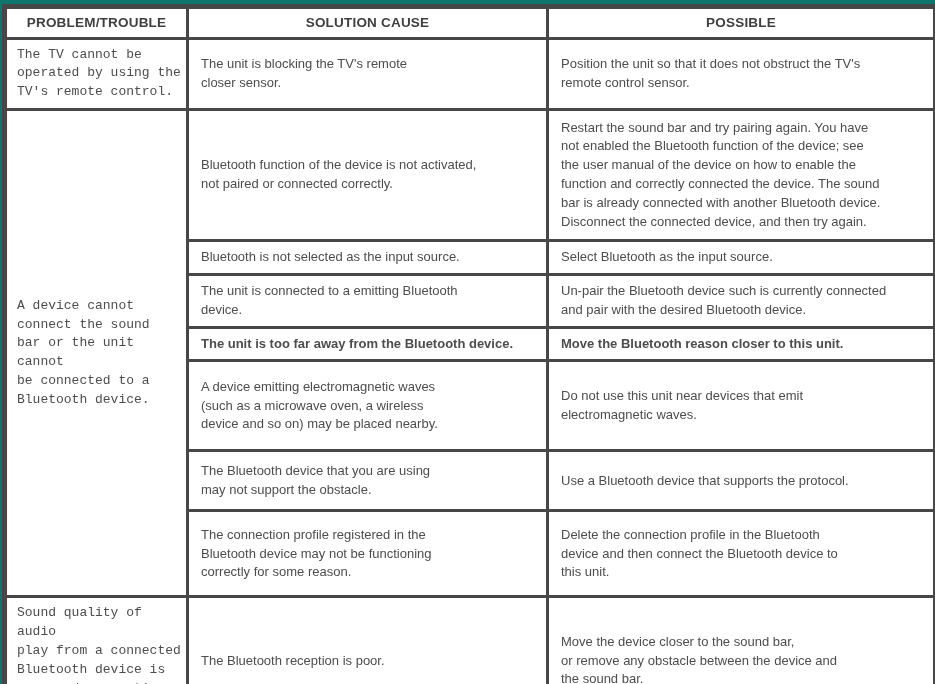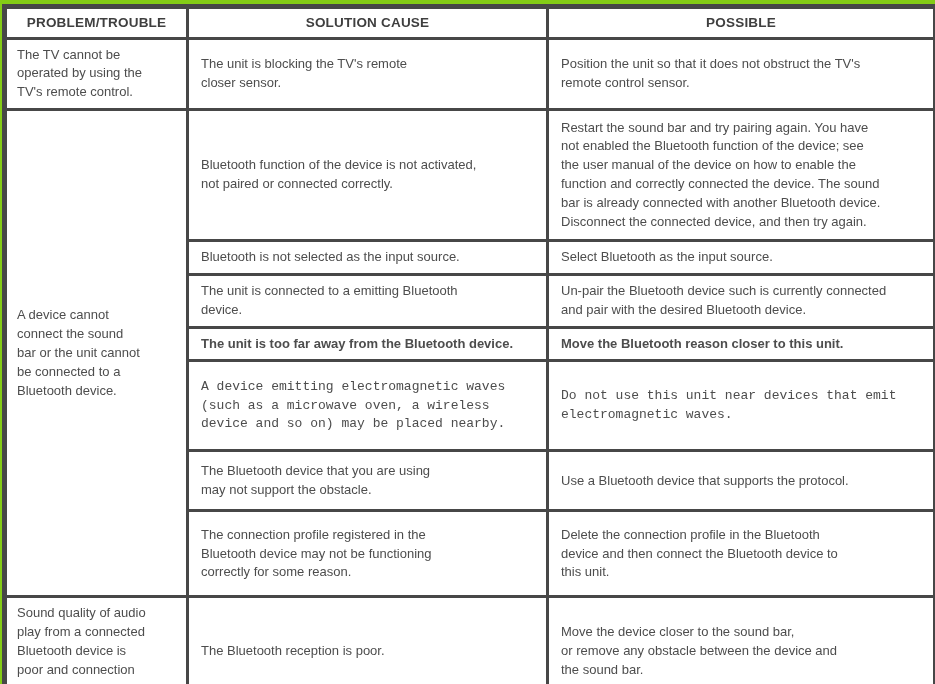--- a/index.html
+++ b/index.html
@@ -6,21 +6,21 @@
     margin: 0;
     padding: 0;
     background: #ffffff;
     width: 935px;
   }
   .page {
     width: 935px;
     height: 684px;
     box-sizing: border-box;
     padding: 4px 2px 2px 2px;
-    background: #84cc16;
+    background: #0f766e;
     font-family: "Liberation Sans", "DejaVu Sans", sans-serif;
   }
   table.trouble {
     width: 931px;
     border-collapse: collapse;
     table-layout: fixed;
     border: 5px solid #474747;
     background: #ffffff;
   }
   col.c1 { width: 183px; }
@@ -42,28 +42,28 @@
     color: #3f3f3f;
     text-align: center;
     letter-spacing: 0.2px;
     padding: 4px 4px;
     white-space: nowrap;
   }
   td {
     text-align: left;
     padding: 6px 6px 6px 12px;
   }
-  td.problem { padding-left: 10px; padding-right: 4px; }
+  td.problem { padding-left: 10px; padding-right: 4px; font-family: Liberation Mono, monospace; }
   tr.h-header { height: 30px; }
   tr.h-r1  { height: 61px; }
   tr.h-r2a { height: 131px; }
   tr.h-r2b { height: 33px; }
   tr.h-r2c { height: 49px; }
   tr.h-r2d { height: 33px; font-weight: bold; }
-  tr.h-r2e { height: 90px; font-family: Liberation Mono, monospace; }
+  tr.h-r2e { height: 90px; }
   tr.h-r2f { height: 60px; }
   tr.h-r2g { height: 86px; }
   tr.h-r3  { height: 102px; }
 </style>
 </head>
 <body>
 
 <div class="page">
   <table class="trouble">
     <colgroup>

